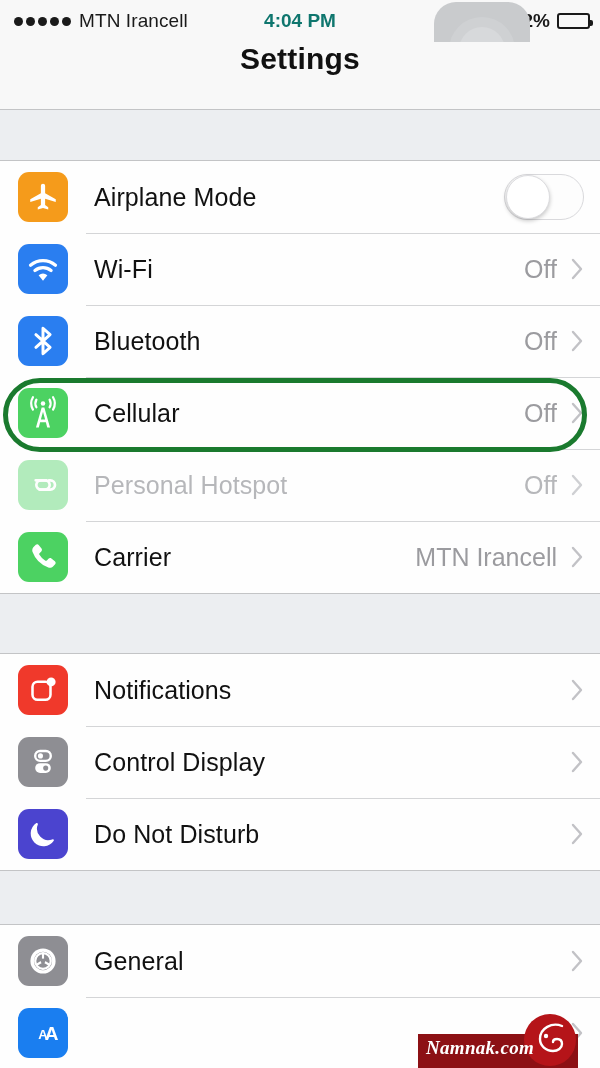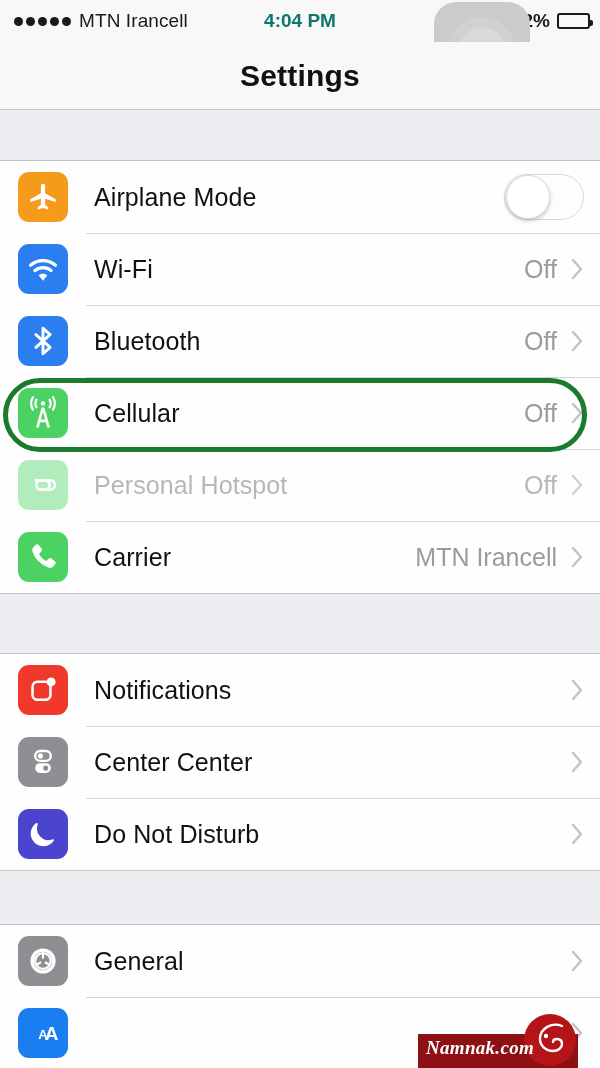--- a/index.html
+++ b/index.html
@@ -72,21 +72,21 @@
     display: flex; align-items: center; justify-content: center;
   }
   .at-ring3 { width: 46px; height: 46px; border-radius: 50%; background: #d7d9db; }
 
   
   .navbar {
     position: absolute; top: 42px; left: 0;
     width: 600px; height: 68px;
     background: #f8f8f8;
     border-bottom: 1px solid #c3c4c6;
-    display: flex; align-items: center; justify-content: center;
+    display: flex; align-items: flex-start; justify-content: center;
   }
   .nav-title {
     font-size: 30px; font-weight: bold; color: #111;
     letter-spacing: .2px;
   }
 
   
   .scroll { position: absolute; top: 111px; left: 0; width: 600px; height: 957px; }
   .gap { background: #eceef1; width: 100%; }
   .section {
@@ -351,21 +351,21 @@
 
       <div class="row">
         <span class="icon-badge" style="background:#8e8e93">
           <svg width="34" height="34" viewBox="0 0 24 24">
             <rect x="6.5" y="4.2" width="11" height="7" rx="3.5" fill="none" stroke="#fff" stroke-width="1.7"></rect>
             <circle cx="10.2" cy="7.7" r="1.8" fill="#fff"></circle>
             <rect x="6.5" y="12.8" width="11" height="7" rx="3.5" fill="#fff"></rect>
             <circle cx="13.9" cy="16.3" r="1.8" fill="#8e8e93"></circle>
           </svg>
         </span>
-        <span class="row-label">Center Center</span>
+        <span class="row-label">Control Display</span>
         <span class="row-right">
           <span class="row-value"></span>
           <span>
             <svg class="chevron" viewBox="0 0 13 22">
                 <path fill="none" stroke="#c2c2c6" stroke-width="2.4" stroke-linecap="round" stroke-linejoin="round" d="M2 2l8 9-8 9"></path>
               </svg>
           </span>
         </span>
       </div>
 

